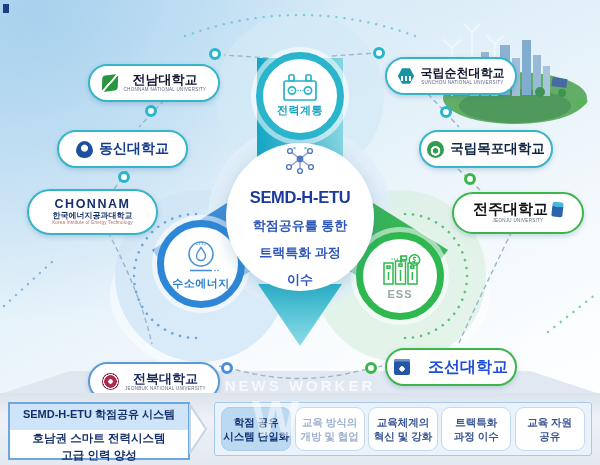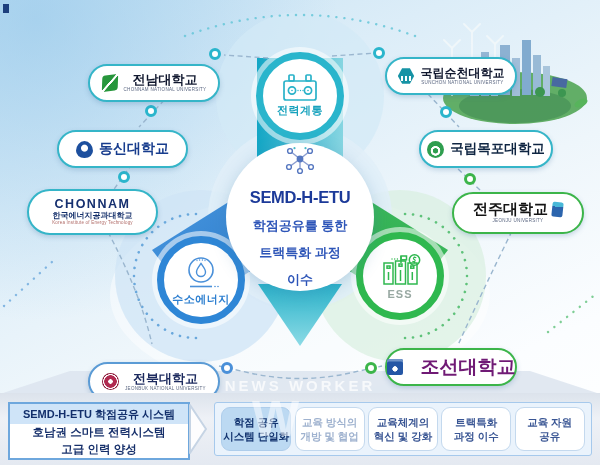--- a/index.html
+++ b/index.html
@@ -13,21 +13,21 @@
     background:radial-gradient(circle at 6% 4%,rgba(140,195,233,.55),rgba(140,195,233,0) 42%);
   }
   svg.bg{position:absolute;left:0;top:0;z-index:1;}
   
   .hub{position:absolute;z-index:3;background:#fff;border-radius:50%;
        display:flex;flex-direction:column;align-items:center;justify-content:center;gap:1px;
        box-shadow:0 0 0 5px rgba(255,255,255,.55);}
   .hub-label{font-size:11px;font-weight:700;letter-spacing:.5px;}
   #hub-power{left:256px;top:52px;width:74px;height:74px;border:7px solid #2ab5cc;}
   #hub-power .hub-label{color:#17a2bd;}
-  #hub-hydrogen{left:157px;top:236px;width:74px;height:74px;border:7px solid #2e86d6;}
+  #hub-hydrogen{left:157px;top:220px;width:74px;height:74px;border:7px solid #2e86d6;}
   #hub-hydrogen .hub-label{color:#2d7fd0;}
   #hub-ess{left:356px;top:232px;width:74px;height:74px;border:7px solid #2fb84f;}
   #hub-ess .hub-label{color:#98a8a2;letter-spacing:1px;}
   
   .center-circle{position:absolute;left:226px;top:143px;width:148px;height:148px;z-index:4;
     background:#fff;border-radius:50%;box-shadow:0 4px 16px rgba(70,130,175,.28);
     display:flex;flex-direction:column;align-items:center;justify-content:center;gap:10px;text-align:center;}
   .center-title{font-size:16.5px;font-weight:800;color:#1c3a99;letter-spacing:-.3px;margin-top:2px;}
   .center-line{font-size:13px;font-weight:700;color:#2d55b8;line-height:1.32;}
   
@@ -62,37 +62,37 @@
     background:linear-gradient(90deg,#fff 0 1.6px,transparent 1.6px 4.2px,#fff 4.2px 5.8px,transparent 5.8px 8.4px,#fff 8.4px 10px);}
   #pill-mokpo{left:419px;top:130px;width:130px;height:34px;border:2px solid #35b5c8;}
   #pill-mokpo .uni-name{font-size:13.5px;color:#0f2542;}
   .logo-mokpo{width:17px;height:17px;border-radius:50%;
     background:radial-gradient(circle at 50% 58%,#2f9e4f 0 2.4px,#fff 2.9px 4.6px,#2f9e4f 5.1px);}
   #pill-jeonju{left:452px;top:192px;width:128px;height:38px;border:2px solid #3cb54a;}
   #pill-jeonju .uni-name{font-family:"Liberation Serif","DejaVu Serif",serif;font-size:15px;font-weight:700;color:#141414;}
   .logo-jeonju{width:11px;height:15px;border-radius:2px;transform:rotate(6deg);
     background:linear-gradient(180deg,#49b8d8 0 32%,#2b64ad 32%);}
   #pill-chosun{left:385px;top:348px;width:128px;height:34px;border:2px solid #3cb54a;}
-  #pill-chosun .uni-name{font-size:19px;color:#701a75;margin-left:12px;}
+  #pill-chosun .uni-name{font-size:16px;color:#1d4ed8;margin-left:12px;}
   .logo-chosun{width:16px;height:16px;border-radius:2px;
     background:radial-gradient(circle at 50% 62%,#fff 0 2.4px,#2456a5 2.9px);
     box-shadow:inset 0 2.5px 0 #6f93c8;}
   
   .wm-text{position:absolute;left:0;right:0;top:377px;text-align:center;z-index:5;
     color:rgba(255,255,255,.72);font-size:15px;font-weight:800;letter-spacing:3px;pointer-events:none;}
   .wm-w{position:absolute;left:252px;top:390px;z-index:6;color:rgba(255,255,255,.5);
     font-size:50px;font-weight:800;pointer-events:none;}
   .corner-mark{position:absolute;left:3px;top:4px;width:6px;height:9px;background:#1d3f7d;z-index:2;}
   
   .footer{position:absolute;left:0;top:393px;width:600px;height:72px;z-index:4;
     background:linear-gradient(180deg,#dce3ec 0%,#eef1f6 35%,#e4e9f1 100%);}
   .f-left{position:absolute;left:8px;top:9px;width:178px;height:54px;background:#fff;
     border:2px solid #6ea7dd;display:flex;flex-direction:column;}
   .f-left-title{background:#cfe4f8;color:#122f6b;font-size:11px;font-weight:800;
-    text-align:center;padding:3px 0 2px;}
+    text-align:center;padding:3px 0 8px;}
   .f-left-line{color:#17306b;font-size:11.5px;font-weight:600;text-align:center;line-height:1.45;}
   .f-arrow{position:absolute;left:187px;top:9px;}
   .f-right{position:absolute;left:214px;top:9px;width:378px;height:54px;background:#eaf3fc;
     border:1.5px solid #a6c9ec;border-radius:3px;display:flex;align-items:center;
     justify-content:space-evenly;padding:16px 3px;box-sizing:border-box;}
   .f-item{width:68px;height:42px;border-radius:9px;background:#fff;border:1px solid #c4d9ee;
     display:flex;flex-direction:column;align-items:center;justify-content:center;
     font-size:10.5px;font-weight:700;color:#3a5694;line-height:1.35;text-align:center;}
   .f-item.hl{background:#bcd9f2;border-color:#aecdeb;color:#12336f;}
   .f-item.muted{color:#9fb2cf;}

